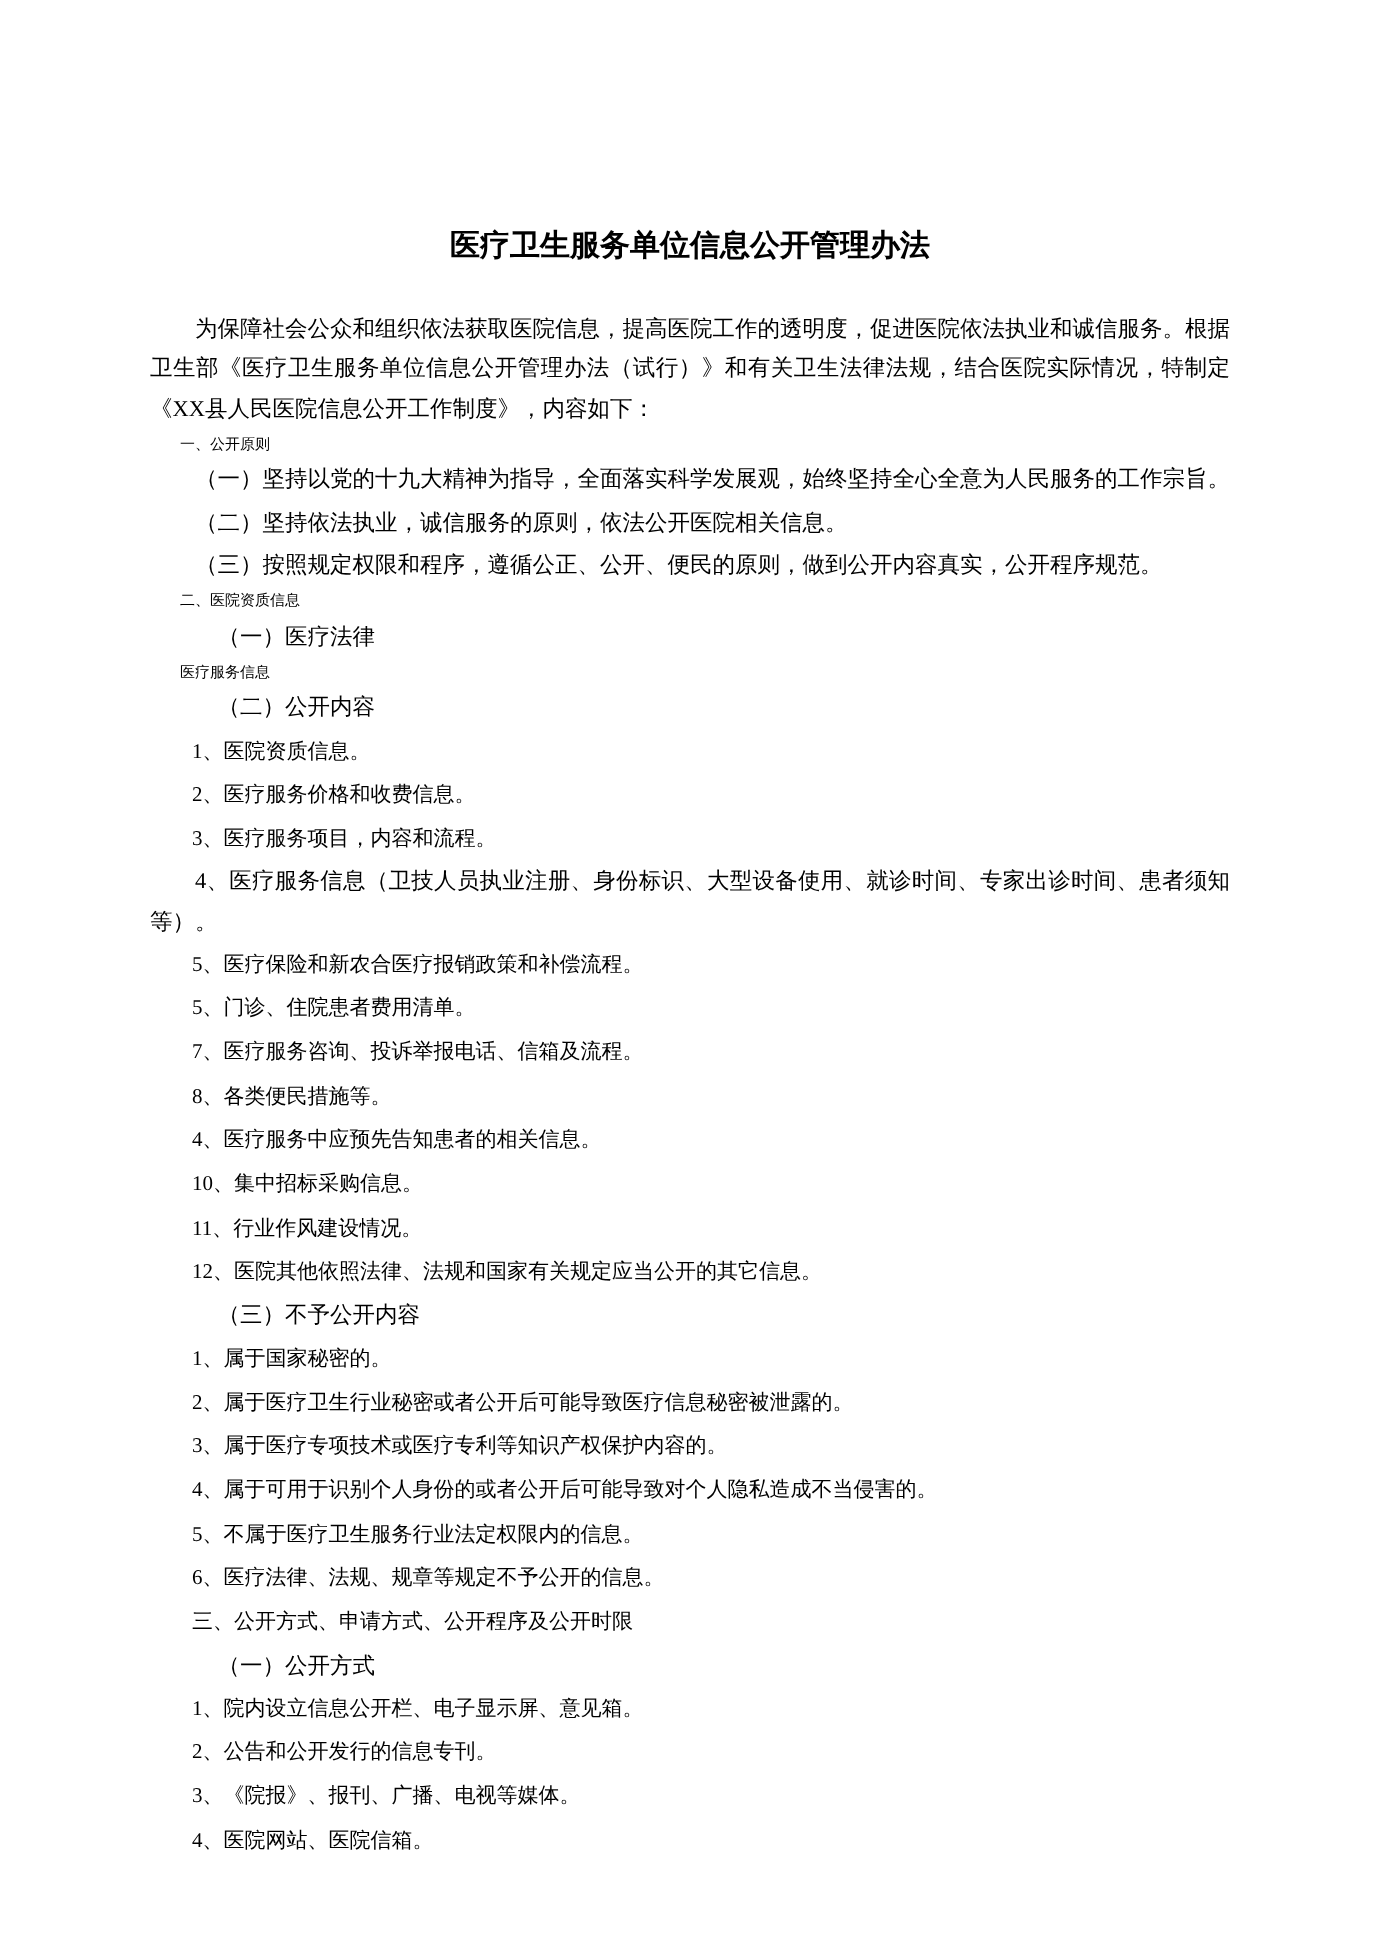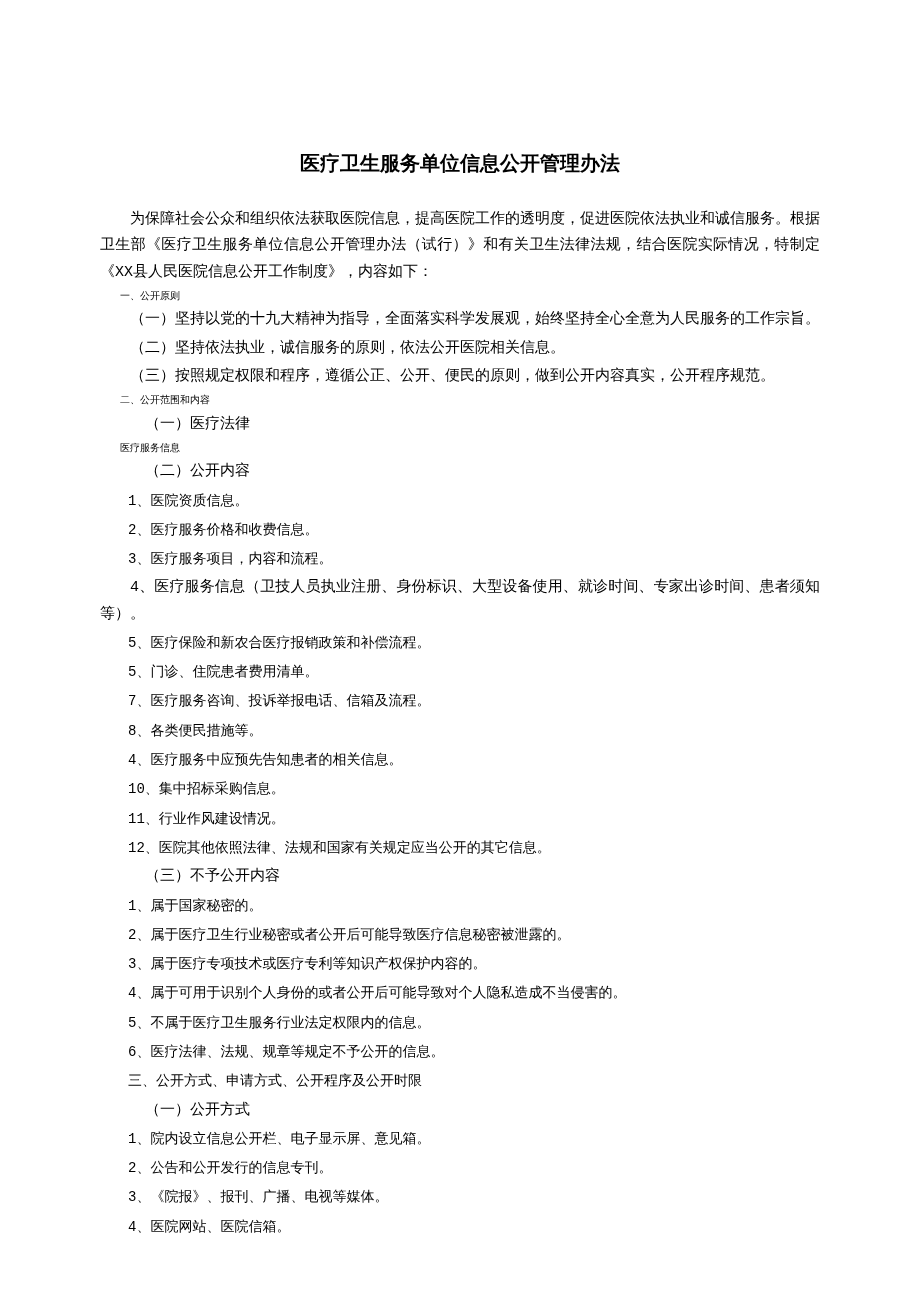--- a/index.html
+++ b/index.html
@@ -1,19 +1,18 @@
 <!DOCTYPE html>
 <html><head>
   <meta charset="utf-8">
   <style>
     * {
       margin: 0;
       padding: 0;
       box-sizing: border-box;
-      font-family: Liberation Mono, monospace;
     }
     body {
       background: #ffffff;
       width: 920px;
       height: 1301px;
       font-family: "SimSun", "宋体", serif;
       color: #000000;
       padding: 150px 100px 60px 100px;
     }
     .title {
@@ -54,21 +53,21 @@
 
 <h1 class="title">医疗卫生服务单位信息公开管理办法</h1>
 
 <p class="paragraph">为保障社会公众和组织依法获取医院信息，提高医院工作的透明度，促进医院依法执业和诚信服务。根据卫生部《医疗卫生服务单位信息公开管理办法（试行）》和有关卫生法律法规，结合医院实际情况，特制定《XX县人民医院信息公开工作制度》，内容如下：</p>
 
 <p class="section-heading">一、公开原则</p>
 <p class="paragraph">（一）坚持以党的十九大精神为指导，全面落实科学发展观，始终坚持全心全意为人民服务的工作宗旨。</p>
 <p class="paragraph">（二）坚持依法执业，诚信服务的原则，依法公开医院相关信息。</p>
 <p class="paragraph">（三）按照规定权限和程序，遵循公正、公开、便民的原则，做到公开内容真实，公开程序规范。</p>
 
-<p class="section-heading">二、公开范围和内容</p>
+<p class="section-heading">二、医院资质信息</p>
 <p class="sub-heading">（一）医疗法律</p>
 <p class="section-heading">医疗服务信息</p>
 <p class="sub-heading">（二）公开内容</p>
 <p class="list-item">1、医院资质信息。</p>
 <p class="list-item">2、医疗服务价格和收费信息。</p>
 <p class="list-item">3、医疗服务项目，内容和流程。</p>
 <p class="paragraph">4、医疗服务信息（卫技人员执业注册、身份标识、大型设备使用、就诊时间、专家出诊时间、患者须知等）。</p>
 <p class="list-item">5、医疗保险和新农合医疗报销政策和补偿流程。</p>
 <p class="list-item">5、门诊、住院患者费用清单。</p>
 <p class="list-item">7、医疗服务咨询、投诉举报电话、信箱及流程。</p>

